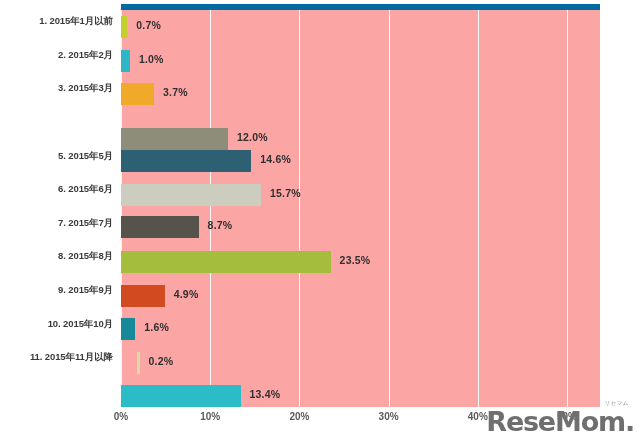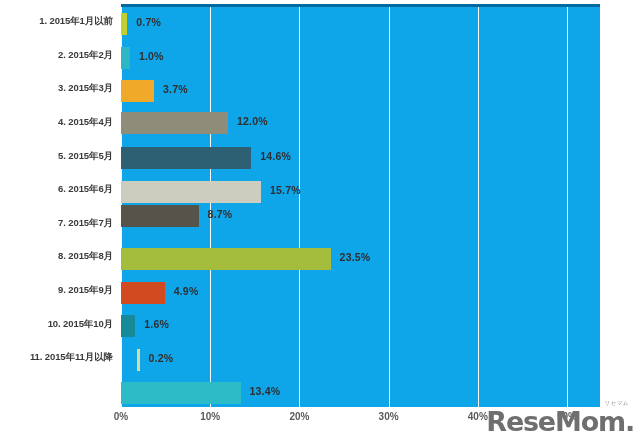--- a/index.html
+++ b/index.html
@@ -17,22 +17,22 @@
     background: #ffffff;
   }
 
   
   #plot-area {
     position: absolute;
     left: 121px;
     top: 4px;
     width: 479px;
     height: 403px;
-    background: #0ea5e9;
-    border-top: 3px solid #0369a1;
+    background: #fca5a5;
+    border-top: 6px solid #0369a1;
   }
   .gridline {
     position: absolute;
     top: 0;
     bottom: 0;
     width: 1px;
     background: #fbfbfb;
   }
   .gridline.zero { background: #f6f6f6; }
 
@@ -146,33 +146,33 @@
           <div class="bar-value" style="left: 15.244px;">0.7%</div>
         </div>
         <div class="row" style="top: 33.5833px;">
           <div class="bar" title="2. 2015年2月 1.0%" style="width: 8.92px; background: rgb(45, 182, 198);"></div>
           <div class="bar-value" style="left: 17.92px;">1.0%</div>
         </div>
         <div class="row" style="top: 67.1667px; padding-left: 18px;">
           <div class="bar" title="3. 2015年3月 3.7%" style="width: 33.004px; background: rgb(240, 169, 41);"></div>
           <div class="bar-value" style="left: 42.004px;">3.7%</div>
         </div>
-        <div class="row" style="top: 99px;">
+        <div class="row" style="top: 112px;">
           <div class="bar" title="4. 2015年4月 12.0%" style="width: 107.04px; background: rgb(142, 141, 122);"></div>
           <div class="bar-value" style="left: 116.04px;">12.0%</div>
         </div>
         <div class="row" style="top: 134.333px;">
           <div class="bar" title="5. 2015年5月 14.6%" style="width: 130.232px; background: rgb(46, 96, 116);"></div>
           <div class="bar-value" style="left: 139.232px;">14.6%</div>
         </div>
         <div class="row" style="top: 167.917px;">
           <div class="bar" title="6. 2015年6月 15.7%" style="width: 140.044px; background: rgb(205, 205, 191);"></div>
           <div class="bar-value" style="left: 149.044px;">15.7%</div>
         </div>
-        <div class="row" style="top: 192px;">
+        <div class="row" style="top: 200px;">
           <div class="bar" title="7. 2015年7月 8.7%" style="width: 77.604px; background: rgb(85, 83, 74);"></div>
           <div class="bar-value" style="left: 86.604px;">8.7%</div>
         </div>
         <div class="row" style="top: 235.083px;">
           <div class="bar" title="8. 2015年8月 23.5%" style="width: 209.62px; background: rgb(165, 189, 60);"></div>
           <div class="bar-value" style="left: 218.62px;">23.5%</div>
         </div>
         <div class="row" style="top: 268.667px;">
           <div class="bar" title="9. 2015年9月 4.9%" style="width: 43.708px; background: rgb(209, 74, 32);"></div>
           <div class="bar-value" style="left: 52.708px;">4.9%</div>
@@ -189,21 +189,20 @@
           <div class="bar" title="12. 時期は未定 13.4%" style="width: 119.528px; background: rgb(43, 188, 200);"></div>
           <div class="bar-value" style="left: 128.528px;">13.4%</div>
         </div>
       </div>
   </div>
 
   <div id="cat-labels">
       <div class="cat-label" style="top: 11.2917px;">1. 2015年1月以前</div>
       <div class="cat-label" style="top: 44.875px; padding-left: 28px;">2. 2015年2月</div>
       <div class="cat-label" style="top: 78.4583px;">3. 2015年3月</div>
-      <div class="cat-label" style="top: 112.042px;">4. 2015年4月</div>
       <div class="cat-label" style="top: 145.625px;">5. 2015年5月</div>
       <div class="cat-label" style="top: 179.208px;">6. 2015年6月</div>
       <div class="cat-label" style="top: 212.792px;">7. 2015年7月</div>
       <div class="cat-label" style="top: 246.375px;">8. 2015年8月</div>
       <div class="cat-label" style="top: 279.958px;">9. 2015年9月</div>
       <div class="cat-label" style="top: 313.542px;">10. 2015年10月</div>
       <div class="cat-label" style="top: 347.125px;">11. 2015年11月以降</div>
     </div>
 
   <div id="x-axis">

